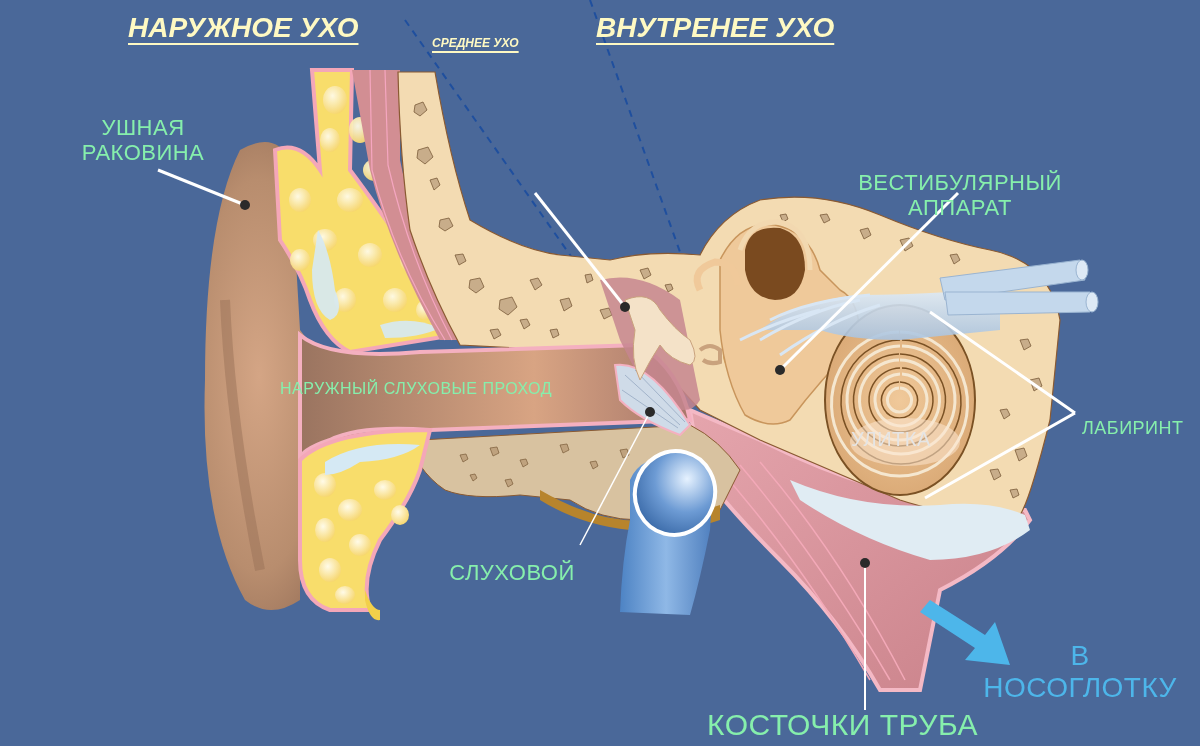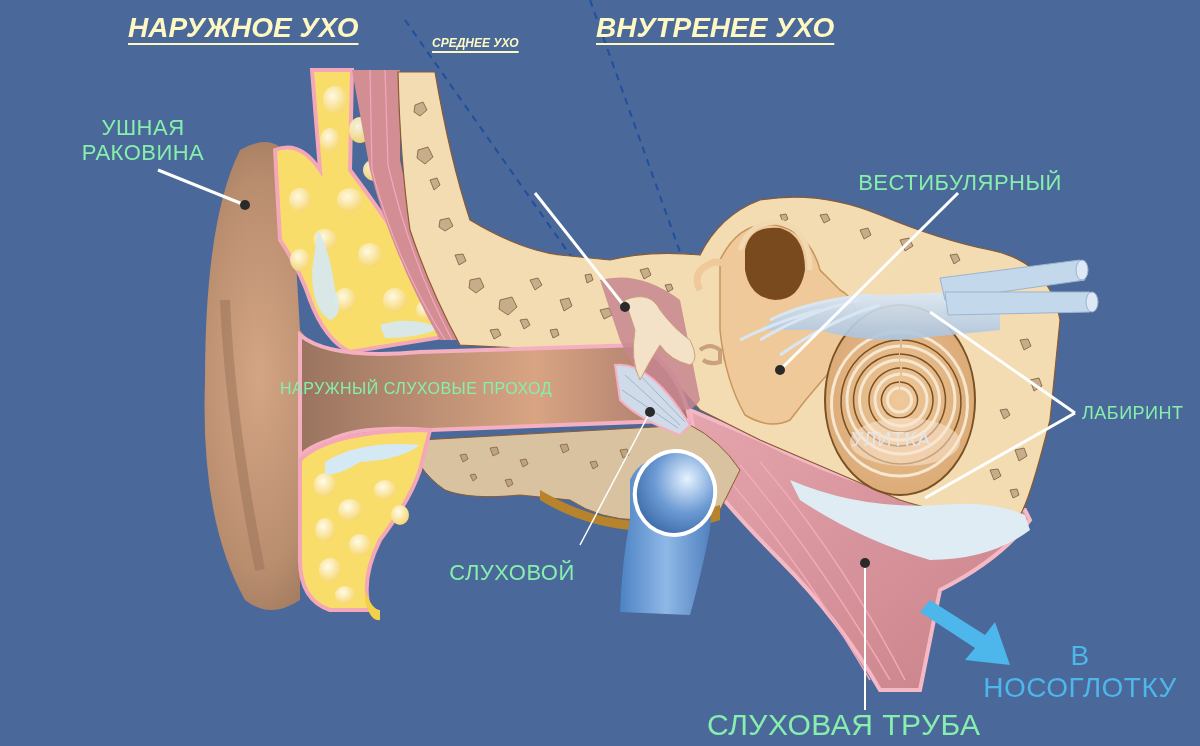--- a/index.html
+++ b/index.html
@@ -220,31 +220,32 @@
   <div class="lbl" style="left:58px; top:115px; font-size:22px; width:170px;">
     <div>УШНАЯ</div>
     <div>РАКОВИНА</div>
   </div>
 
   <div class="lbl" style="left:455px; top:145px; font-size:22px; width:170px;">
   </div>
 
   <div class="lbl" style="left:830px; top:138px; font-size:22px; width:260px;margin-top:32px;">
     <div>ВЕСТИБУЛЯРНЫЙ</div>
+    <div>АППАРАТ</div>
   </div>
 
   <div class="lbl" style="left:280px; top:380px; font-size:16px;">НАРУЖНЫЙ СЛУХОВЫЕ ПРОХОД</div>
 
-  <div class="lbl" style="left:1082px; top:403px; font-size:18px;">ЛАБИРИНТ</div>
+  <div class="lbl" style="left:1082px; top:418px; font-size:18px;">ЛАБИРИНТ</div>
 
   <div class="lbl dark" style="left:851px; top:428px; font-size:20px;">УЛИТКА</div>
 
   <div class="lbl" style="left:412px; top:560px; font-size:22px; width:200px;">
     <div>СЛУХОВОЙ</div>
   </div>
 
-  <div class="lbl" style="left:707px; top:708px; font-size:30px;">СЛУХОВАЯ ТРУБА</div>
+  <div class="lbl" style="left:707px; top:708px; font-size:30px;">КОСТОЧКИ ТРУБА</div>
 
   <div class="lbl cyan" style="left:955px; top:640px; font-size:28px; width:250px;">
     <div>В</div>
     <div>НОСОГЛОТКУ</div>
   </div>
 </div>
 
 </body></html>

